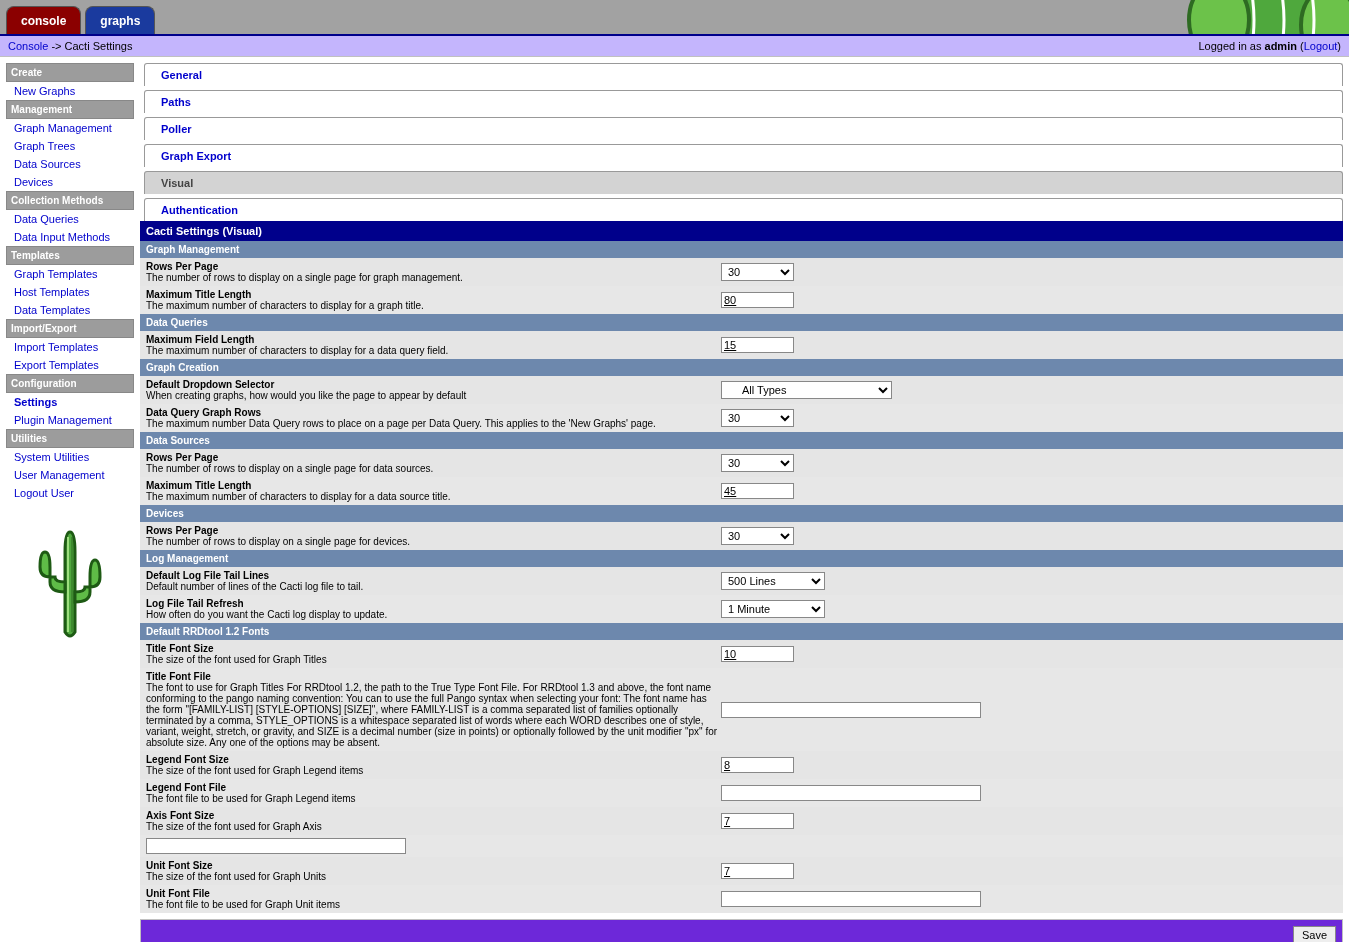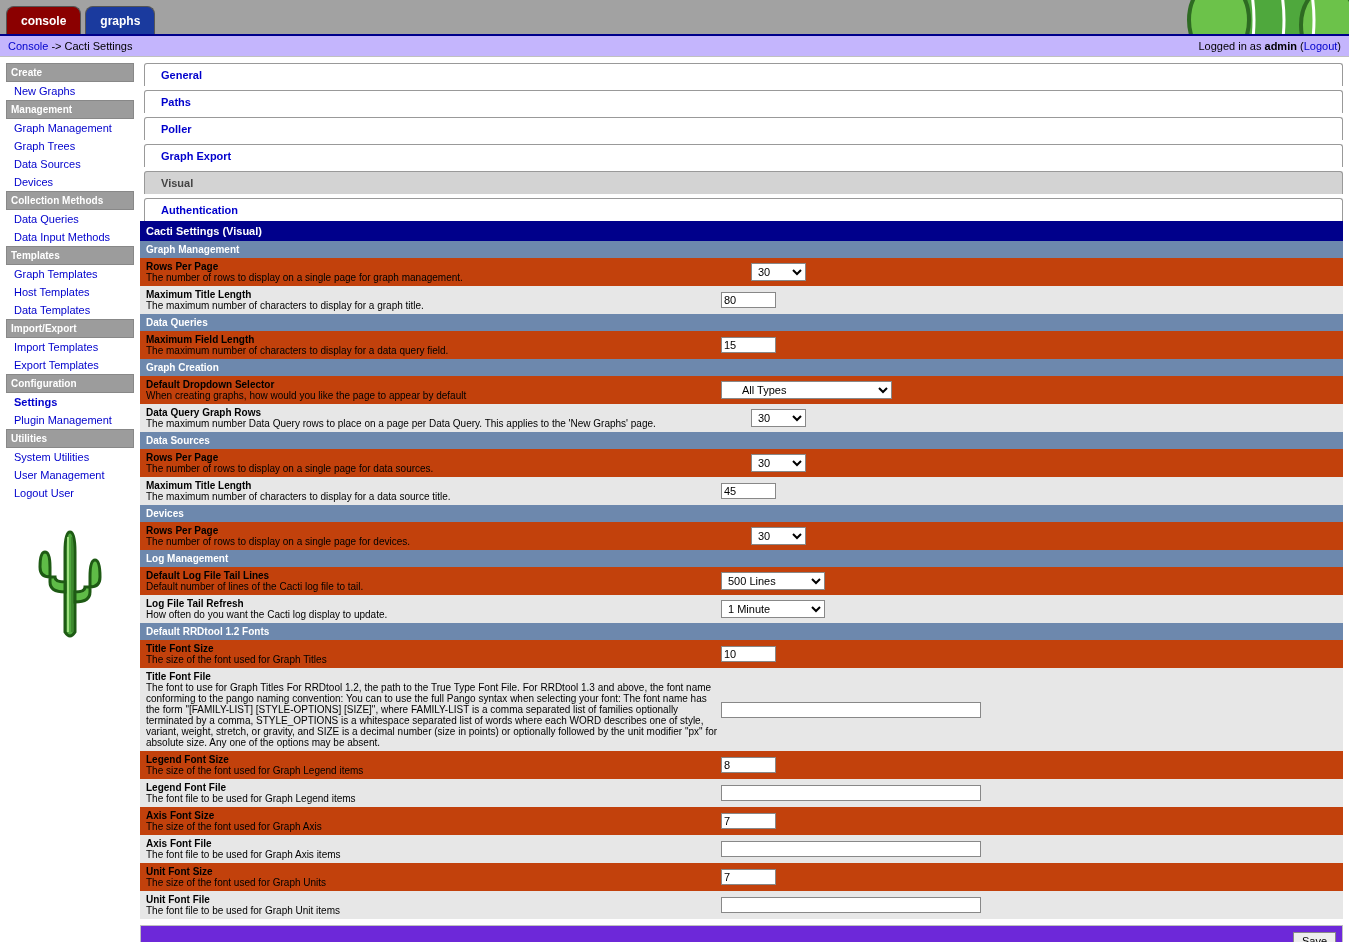--- a/index.html
+++ b/index.html
@@ -124,43 +124,43 @@
   font-weight: bold;
   padding: 3px 6px;
   font-size: 10px;
 }
 .setting-row {
   display: flex;
   padding: 3px 6px;
   font-size: 10px;
   align-items: center;
 }
-.setting-row.alt0 { background: #c2410c; }
+.setting-row.alt0 { background: #e5e5e5; }
 .setting-row.alt1 { background: #e7e7e7; }
 .setting-label {
   width: 575px;
   flex-shrink: 0;
 }
 .setting-label .lbl-title { font-weight: bold; display: block; }
 .setting-label .lbl-desc  { display: block; }
 .setting-control input[type=text] {
   font-size: 11px;
   padding: 1px 2px;
   border: 1px solid #888;
   background: #ffffff;
 }
-.setting-control input.small { width: 55px; }
+.setting-control input.small { width: 73px; text-decoration: underline; }
 .setting-control input.wide  { width: 260px; }
 .setting-control select {
   font-size: 11px;
   padding: 1px 2px;
   border: 1px solid #888;
   background: #ffffff;
 }
-.setting-control select.small  { width: 55px; margin-left: 30px; }
+.setting-control select.small  { width: 73px; }
 .setting-control select.medium { width: 104px; }
 .setting-control select.wide   { width: 171px; padding-left: 16px; }
 .save-bar {
   margin-top: 6px;
   border: 1px solid #c0c0c0;
   padding: 6px;
   text-align: right;
   background: #6d28d9;
 }
 .save-bar button {
@@ -357,24 +357,20 @@
           <div class="setting-control"><input type="text" class="wide" style=""></div>
         </div>
         <div class="setting-row alt0">
           <div class="setting-label">
             <span class="lbl-title">Axis Font Size</span>
             <span class="lbl-desc">The size of the font used for Graph Axis</span>
           </div>
           <div class="setting-control"><input type="text" class="small" value="7" style=""></div>
         </div>
         <div class="setting-row alt1">
-          <div class="setting-label">
-            <span class="lbl-title">Axis Font File</span>
-            <span class="lbl-desc">The font file to be used for Graph Axis items</span>
-          </div>
           <div class="setting-control"><input type="text" class="wide" style=""></div>
         </div>
         <div class="setting-row alt0">
           <div class="setting-label">
             <span class="lbl-title">Unit Font Size</span>
             <span class="lbl-desc">The size of the font used for Graph Units</span>
           </div>
           <div class="setting-control"><input type="text" class="small" value="7" style=""></div>
         </div>
         <div class="setting-row alt1">

